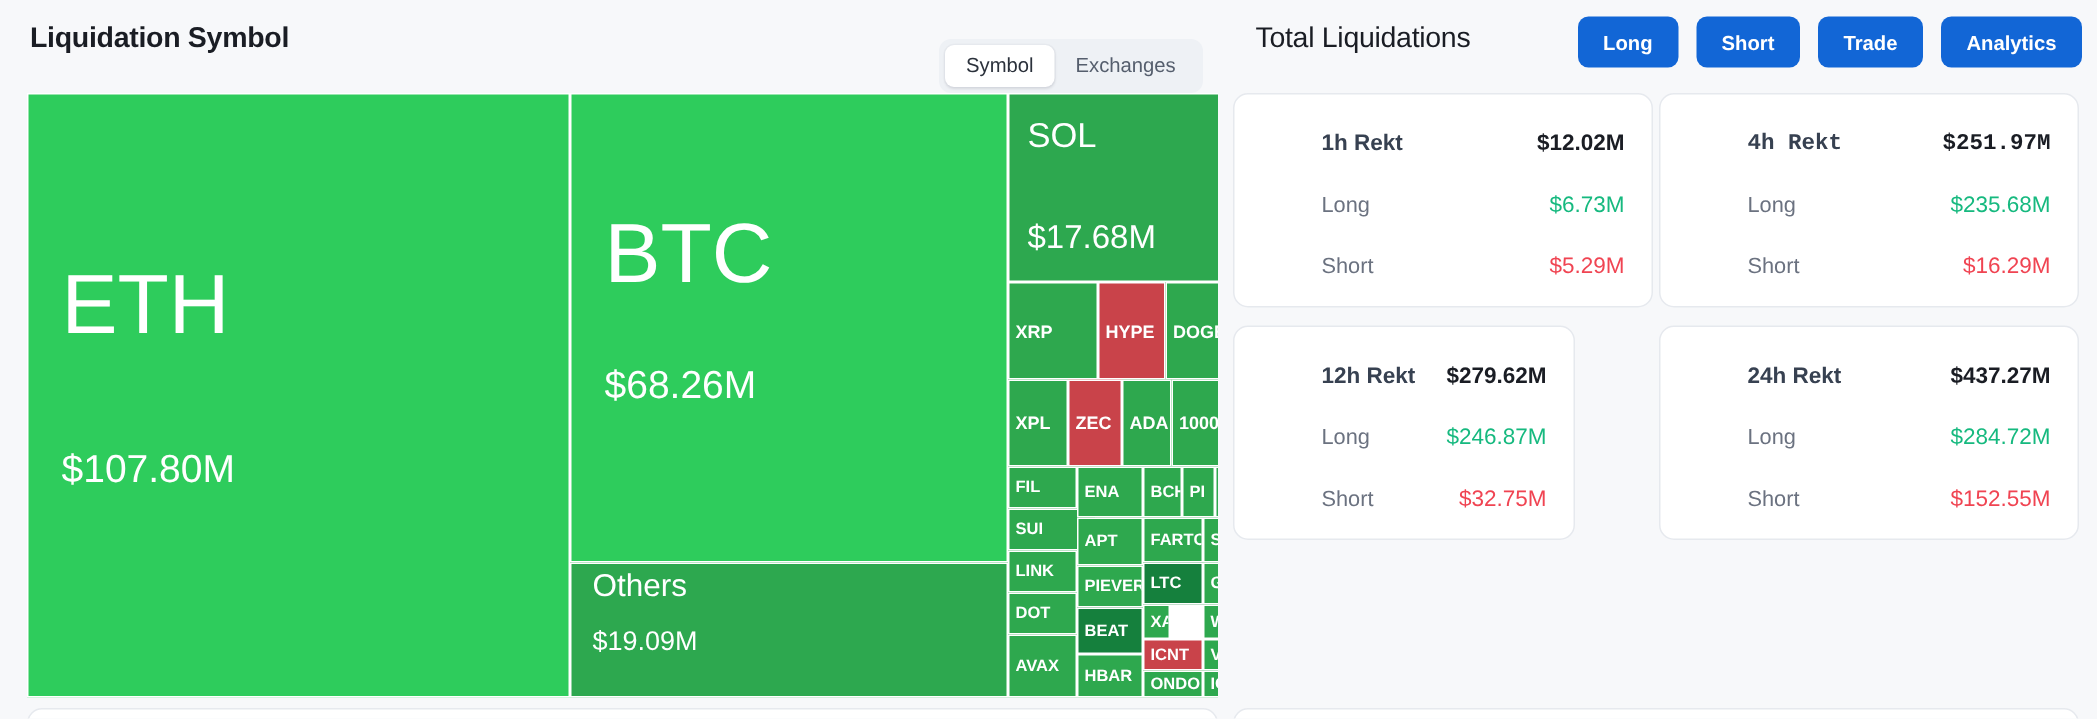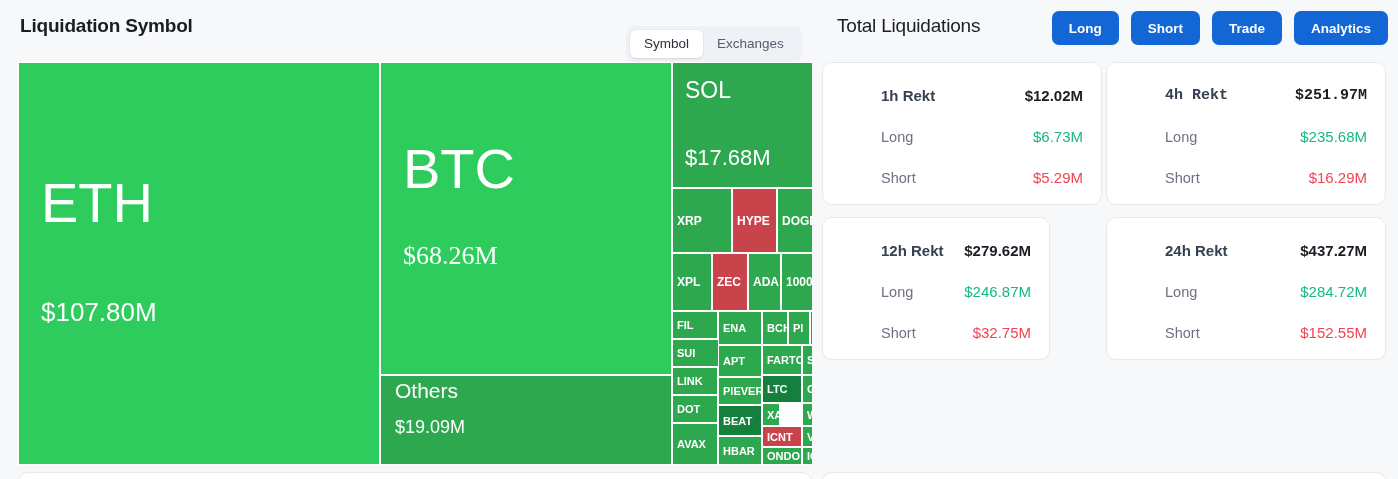--- a/index.html
+++ b/index.html
@@ -113,21 +113,21 @@
       </div>
   </div>
 
   <div class="treemap" id="treemap">
       <div class="tile" style="left: 0px; top: 0px; width: 362px; height: 403px; background: rgb(46, 204, 92);">
         <span class="sym" style="font-size: 56px; left: 22px; top: 109.46px; line-height: 61.6px;">ETH</span>
         <span class="val" style="font-size: 26px; left: 22px; top: 234.26px;">$107.80M</span>
       </div>
       <div class="tile" style="left: 362px; top: 0px; width: 292px; height: 313px; background: rgb(46, 204, 92);">
         <span class="sym" style="font-size: 56px; left: 22px; top: 75.26px; line-height: 61.6px;">BTC</span>
-        <span class="val" style="font-size: 26px; left: 22px; top: 178.46px; font-family: Liberation Serif, serif;">$68.26M</span>
+        <span class="val" style="font-size: 26px; left: 22px; top: 178.46px;">$68.26M</span>
       </div>
       <div class="tile" style="left: 362px; top: 313px; width: 292px; height: 90px; background: rgb(45, 168, 79);">
         <span class="sym" style="font-size: 21px; left: 14px; top: 3.42px; line-height: 23.1px;">Others</span>
         <span class="val" style="font-size: 18px; left: 14px; top: 41.4px;">$19.09M</span>
       </div>
       <div class="tile" style="left: 654px; top: 0px; width: 150px; height: 126px; background: rgb(45, 168, 79);">
         <span class="sym" style="font-size: 23px; left: 12px; top: 14.82px; line-height: 25.3px;">SOL</span>
         <span class="val" style="font-size: 22px; left: 12px; top: 54.12px; margin-top: 28px;">$17.68M</span>
       </div>
       <div class="tile tiny" style="left: 654px; top: 126px; width: 60px; height: 65px; background: rgb(46, 168, 78);">

